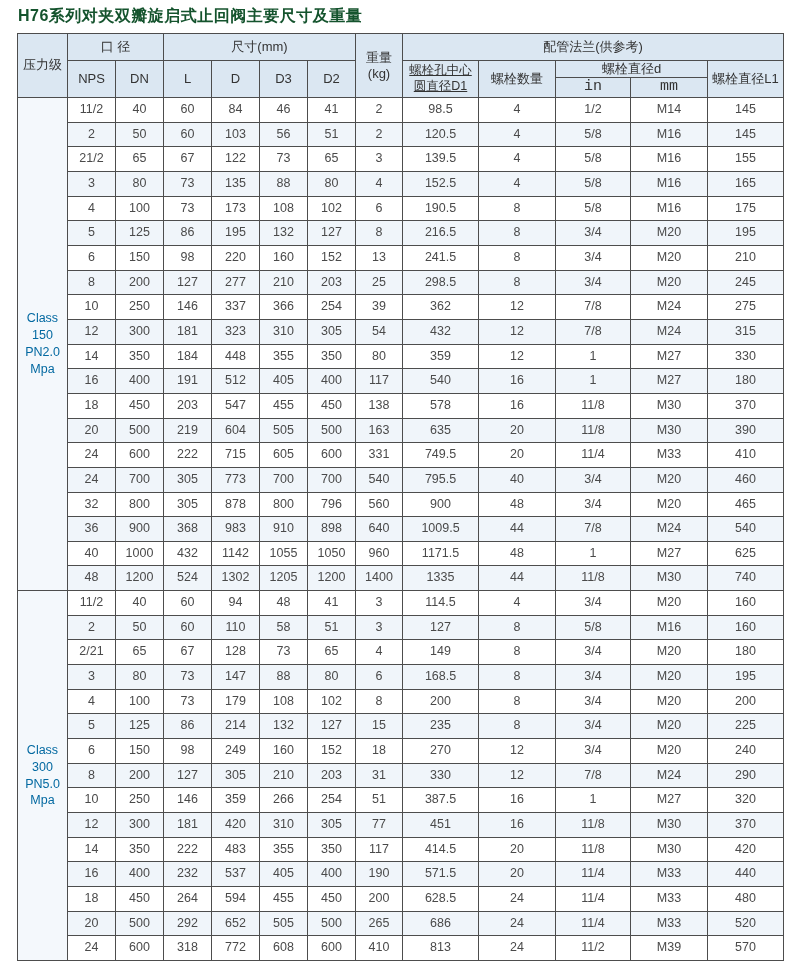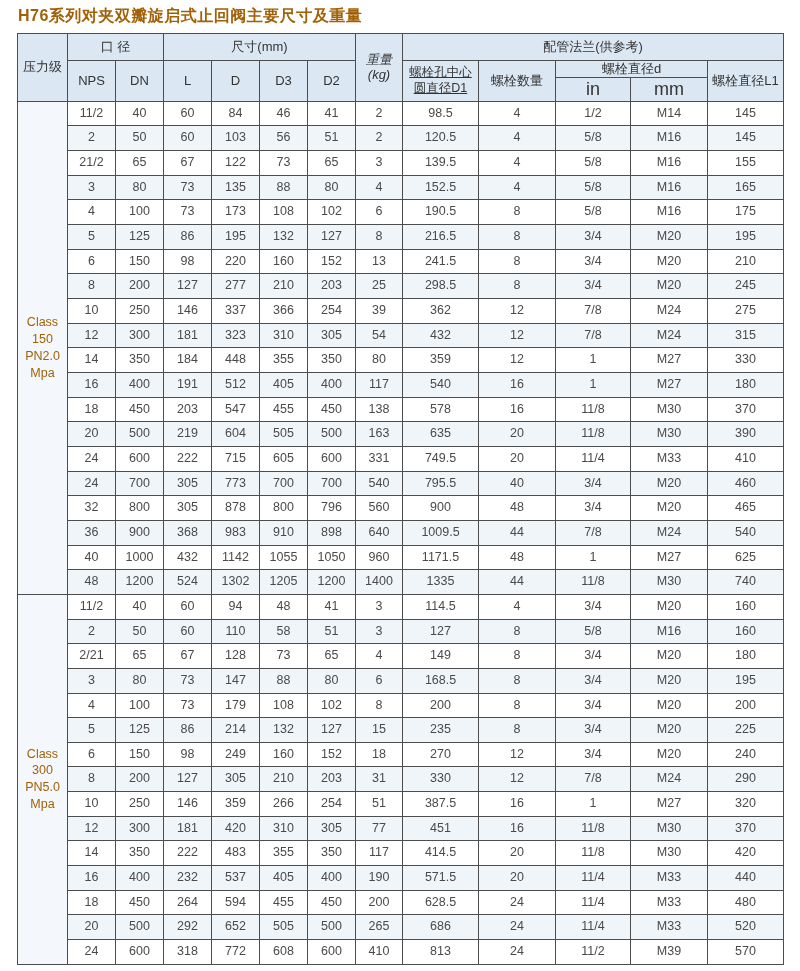--- a/index.html
+++ b/index.html
@@ -6,49 +6,49 @@
   html, body { margin: 0; padding: 0; }
   body {
     width: 800px; height: 971px;
     background: #ffffff;
     font-family: "Liberation Sans", "DejaVu Sans", sans-serif;
     color: #404040;
   }
   .page { position: relative; width: 800px; height: 971px; overflow: hidden; }
   .page-title {
     position: absolute; left: 18px; top: 6px;
-    font-size: 16px; font-weight: bold; color: #a16207;
+    font-size: 16px; font-weight: bold; color: #14532d;
     letter-spacing: 0.5px; white-space: nowrap;
   }
   table.spec {
     position: absolute; left: 17px; top: 33px;
     width: 766px;
     border-collapse: collapse; table-layout: fixed;
     font-size: 12.5px;
   }
   table.spec th, table.spec td {
     border: 1px solid #4d4d4d;
     text-align: center; vertical-align: middle;
     padding: 0 2px;
     font-weight: normal;
     line-height: 1.25;
     overflow: hidden;
   }
   thead th { background: #dbe7f2; color: #333; font-size: 13px; }
   tr.hr1 th { height: 27px; }
   tr.hr2 th { height: 14px; }
-  tr.hr3 th { height: 14px; font-size: 18px; }
+  tr.hr3 th { height: 14px; font-size: 15px; font-family: Liberation Mono, monospace; }
   th.wrap-cell { line-height: 1.15; font-size: 12.5px; text-decoration: underline; }
   tbody td { height: 24.66px; background: #ffffff; color: #4a4a4a; font-size: 12.5px; }
   tbody tr:nth-child(even) td { background: #f0f5fa; }
   tbody td.class-cell {
     background: #f4f8fc !important;
-    color: #a16207; font-size: 12.5px; line-height: 1.35;
+    color: #0369a1; font-size: 12.5px; line-height: 1.35;
   }
-  .weight-line { line-height: 1.2; font-style: italic; }
+  .weight-line { line-height: 1.2; }
 </style>
 </head>
 <body>
 
 <div class="page">
   <div class="page-title">H76系列对夹双瓣旋启式止回阀主要尺寸及重量</div>
 
   <table class="spec" id="spec-table">
     <colgroup>
       <col style="width:50px">

